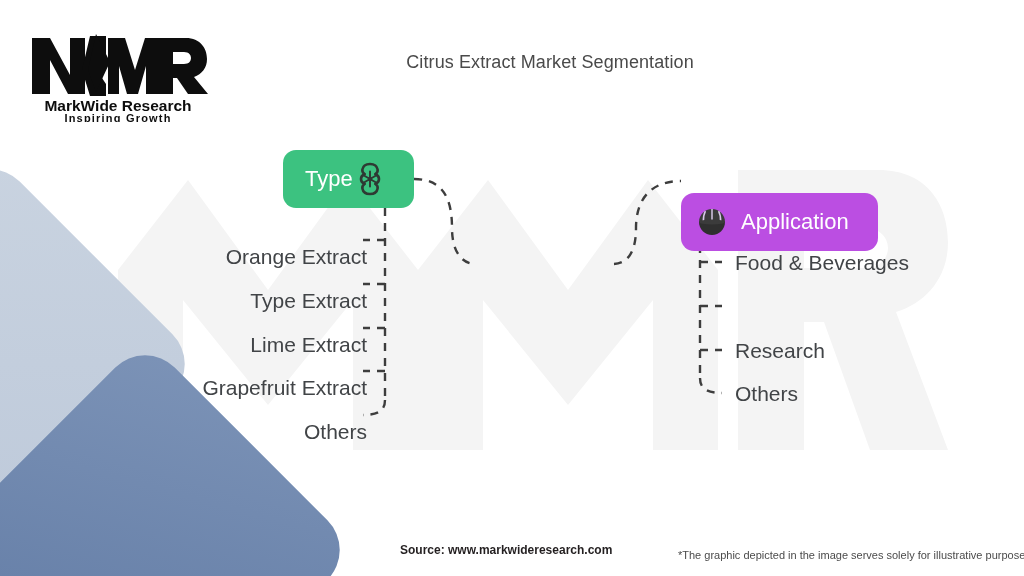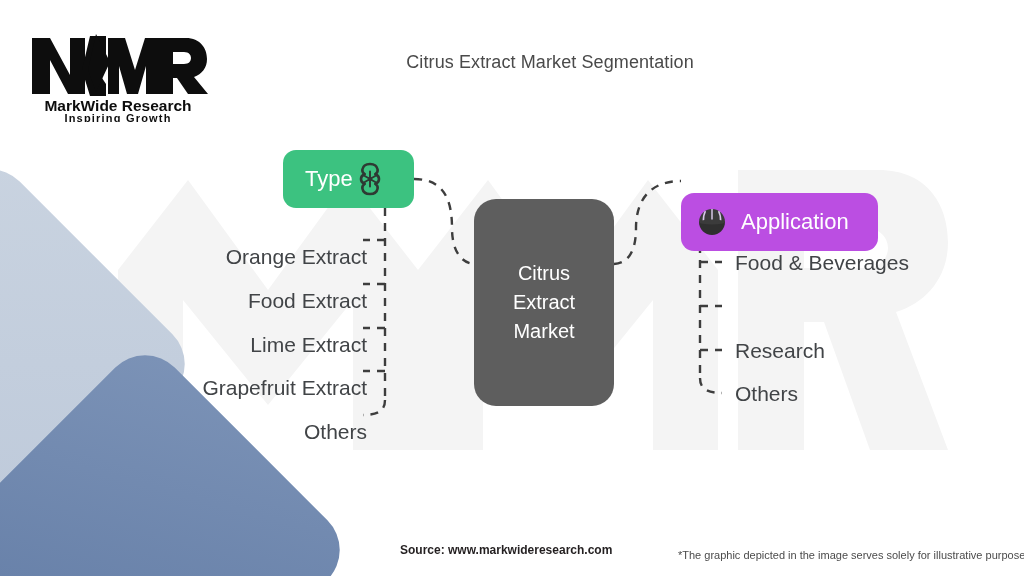--- a/index.html
+++ b/index.html
@@ -236,25 +236,20 @@
 
       <path d="M700 230 L700 378"></path>
 
       <path d="M700 262 L722 262"></path>
       <path d="M700 306 L722 306"></path>
       <path d="M700 350 L722 350"></path>
       <path d="M700 378 C700 388 706 393 722 393"></path>
     </g>
   </svg>
 
-  <div class="center-node">
-    <span>Citrus</span>
-    <span>Extract</span>
-    <span>Market</span>
-  </div>
 
   <div class="pill pill-type">
     <span>Type</span>
     <svg class="pill-icon" viewBox="0 0 34 34" xmlns="http://www.w3.org/2000/svg">
       <path d="M17 2 C21 2 24 4.2 24.6 7.5 C25 9.6 24 11 22.4 12 L22.4 12.2 C24.6 13 26 14.6 26 17 C26 19.4 24.6 21 22.4 21.8 L22.4 22 C24 23 25 24.4 24.6 26.5 C24 29.8 21 32 17 32 C13 32 10 29.8 9.4 26.5 C9 24.4 10 23 11.6 22 L11.6 21.8 C9.4 21 8 19.4 8 17 C8 14.6 9.4 13 11.6 12.2 L11.6 12 C10 11 9 9.6 9.4 7.5 C10 4.2 13 2 17 2 Z" fill="none" stroke="#2e3a33" stroke-width="2.6"></path>
       <g stroke="#2e3a33" stroke-width="1.9" stroke-linecap="round">
         <line x1="17" y1="9.5" x2="17" y2="24.5"></line>
         <line x1="10.5" y1="13.2" x2="23.5" y2="20.8"></line>
         <line x1="10.5" y1="20.8" x2="23.5" y2="13.2"></line>
       </g>
@@ -271,21 +266,21 @@
         <path d="M23.6 6.2 C25.4 9.6 25.8 13.4 25.6 17"></path>
       </g>
       <path d="M4 17 C4 24.2 9.8 30 17 30 C24.2 30 30 24.2 30 17 Z" fill="#2f2f2f"></path>
       <ellipse cx="17" cy="17" rx="13" ry="2.6" fill="#3b3b3b"></ellipse>
     </svg>
     <span>Application</span>
   </div>
 
   <div class="leaf-col-left">
     <div class="leaf leaf-left" style="top:229px">Orange Extract</div>
-    <div class="leaf leaf-left" style="top:273px">Food Extract</div>
+    <div class="leaf leaf-left" style="top:273px">Type Extract</div>
     <div class="leaf leaf-left" style="top:360px">Grapefruit Extract</div>
     <div class="leaf leaf-left" style="top:317px">Lime Extract</div>
     <div class="leaf leaf-left" style="top:404px">Others</div>
   </div>
 
   <div class="leaf-col-right">
     <div class="leaf leaf-right" style="top:251px">Food &amp; Beverages</div>
     <div class="leaf leaf-right" style="top:339px">Research</div>
     <div class="leaf leaf-right" style="top:382px">Others</div>
   </div>

